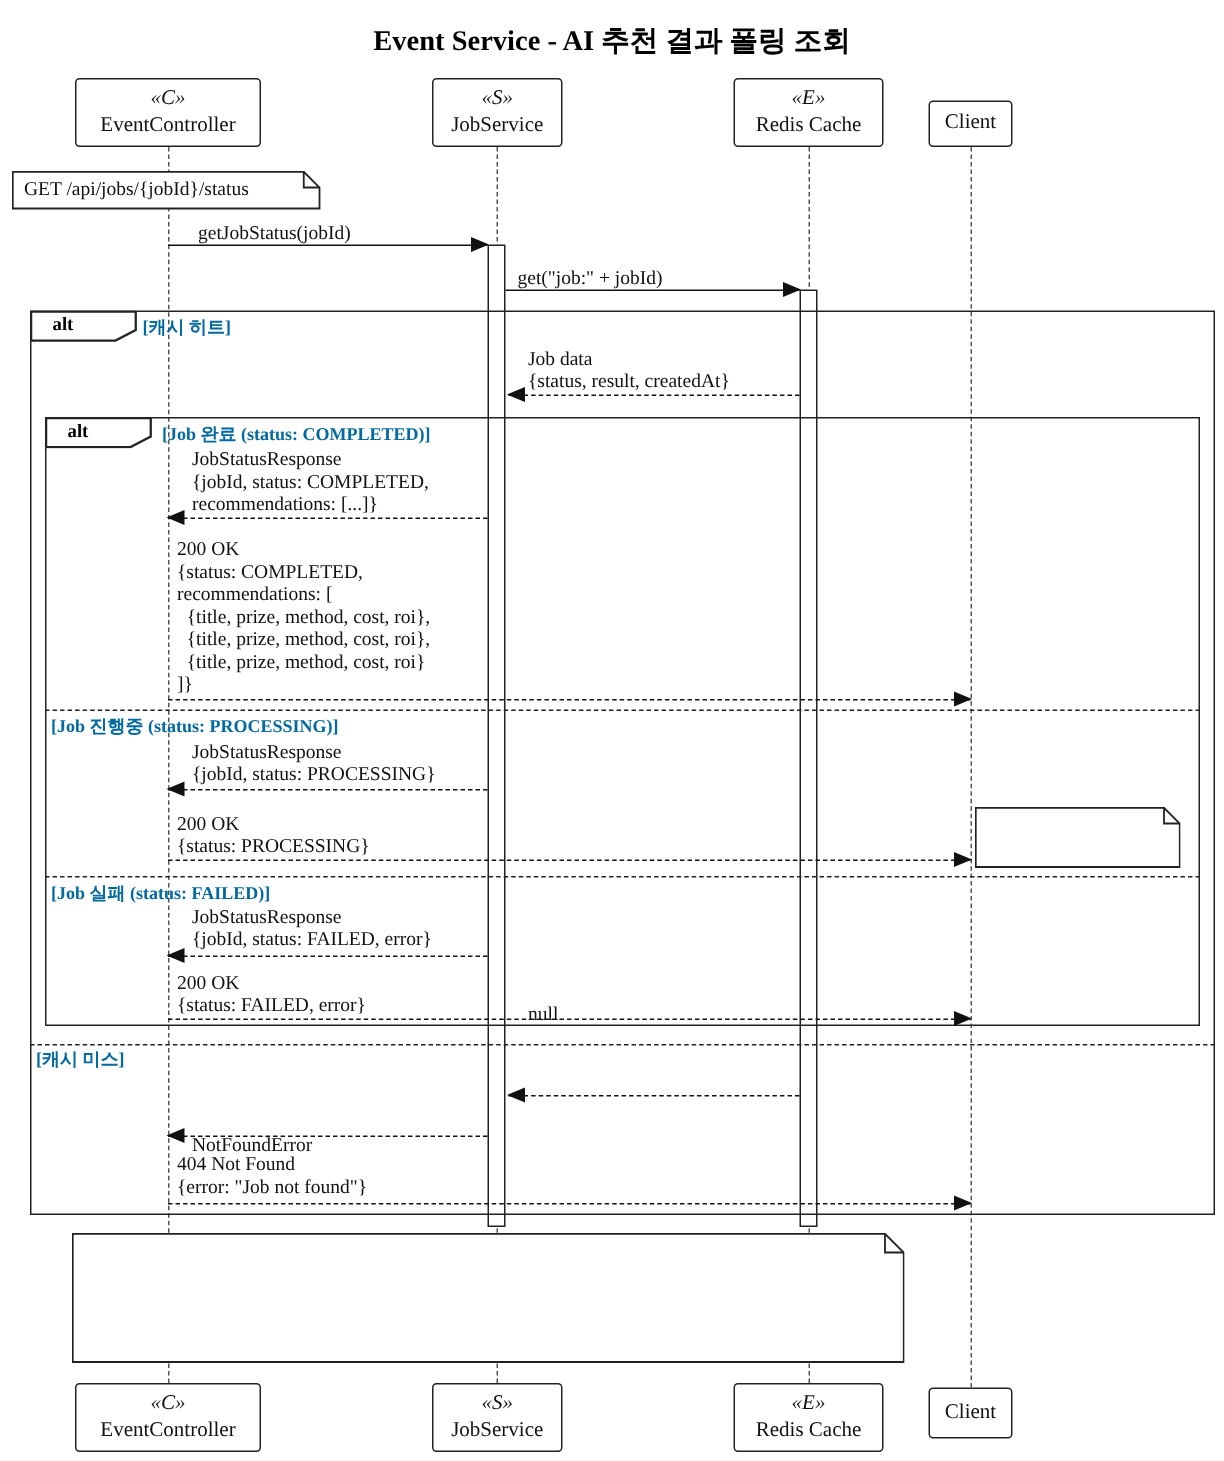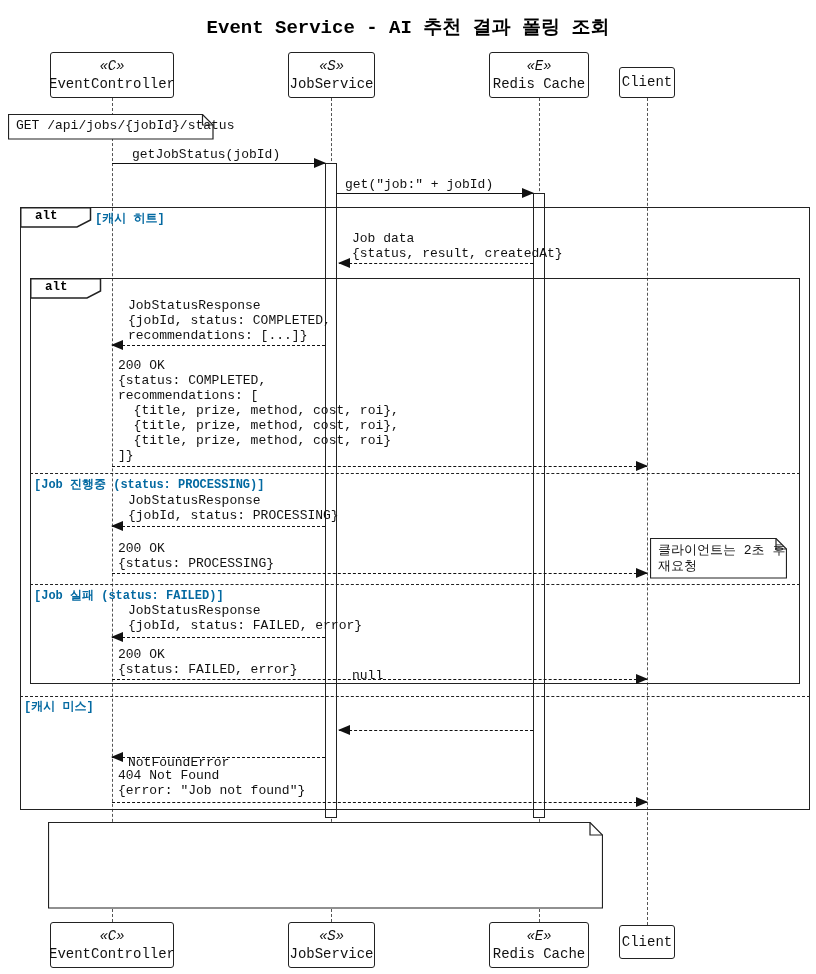--- a/index.html
+++ b/index.html
@@ -1,17 +1,17 @@
 <!DOCTYPE html>
 <html><head>
 <meta charset="utf-8">
 <style>
   html,body{margin:0;padding:0;background:#fff;}
   #canvas{position:relative;width:816px;height:974px;background:#fff;
-          font-family:Liberation Mono, monospace;color:#111;overflow:hidden;}
+          font-family:Liberation Serif, serif;color:#111;overflow:hidden;}
   .abs{position:absolute;}
   .title{position:absolute;left:0;top:14px;width:816px;text-align:center;
          font-size:19px;font-weight:bold;color:#000;}
   .pbox{position:absolute;border:1.4px solid #222;border-radius:3px;background:#fff;
         display:flex;flex-direction:column;align-items:center;justify-content:center;
         font-size:14px;line-height:1.3;box-sizing:border-box;}
   .stereo{font-style:italic;}
   .lifeline{position:absolute;width:0;border-left:1px dashed #555;}
   .activation{position:absolute;width:12px;border:1.2px solid #222;background:#fff;box-sizing:border-box;}
   .arrow{position:absolute;height:0;border-top:1.3px solid #111;}
@@ -84,20 +84,21 @@
 {status, result, createdAt}</div>
   <div class="arrow dashed" style="left:339px;top:263px;width:194px">
       <i class="head left"></i>
     </div>
 
   <div class="frame" style="left:30px;top:278px;width:770px;height:406px"></div>
   <svg class="abs" style="left:30px;top:278px" width="72" height="21">
     <polygon points="0.75,0.75 70.5,0.75 70.5,13 57,20 0.75,20" fill="#fff" stroke="#222" stroke-width="1.5"></polygon>
   </svg>
   <div class="frame-label" style="left:45px;top:280px">alt</div>
+  <div class="guard" style="left:108px;top:281px">[Job 완료 (status: COMPLETED)]</div>
 
   <div class="msg" style="left:128px;top:298px">JobStatusResponse
 {jobId, status: COMPLETED,
 recommendations: [...]}</div>
   <div class="arrow dashed" style="left:112px;top:345px;width:213px">
       <i class="head left"></i>
     </div>
 
   <div class="msg" style="left:118px;top:358px">200 OK
 {status: COMPLETED,
@@ -122,22 +123,20 @@
   <div class="msg" style="left:118px;top:541px">200 OK
 {status: PROCESSING}</div>
   <div class="arrow dashed" style="left:112px;top:573px;width:535px">
       <i class="head right"></i>
     </div>
 
   <svg class="abs" style="left:650px;top:538px" width="137" height="41">
     <path d="M0.5,0.5 L126,0.5 L136.5,11 L136.5,40 L0.5,40 Z" fill="#fff" stroke="#222" stroke-width="1.2"></path>
     <path d="M126,0.5 L126,11 L136.5,11" fill="none" stroke="#222" stroke-width="1.2"></path>
   </svg>
-  <div class="note-text" style="left:658px;top:543px">클라이언트는 2초 후
-재요청</div>
 
   <div class="divider" style="left:30px;top:584px;width:770px"></div>
   <div class="guard" style="left:34px;top:587px">[Job 실패 (status: FAILED)]</div>
 
   <div class="msg" style="left:128px;top:603px">JobStatusResponse
 {jobId, status: FAILED, error}</div>
   <div class="arrow dashed" style="left:112px;top:637px;width:213px">
       <i class="head left"></i>
     </div>
 

